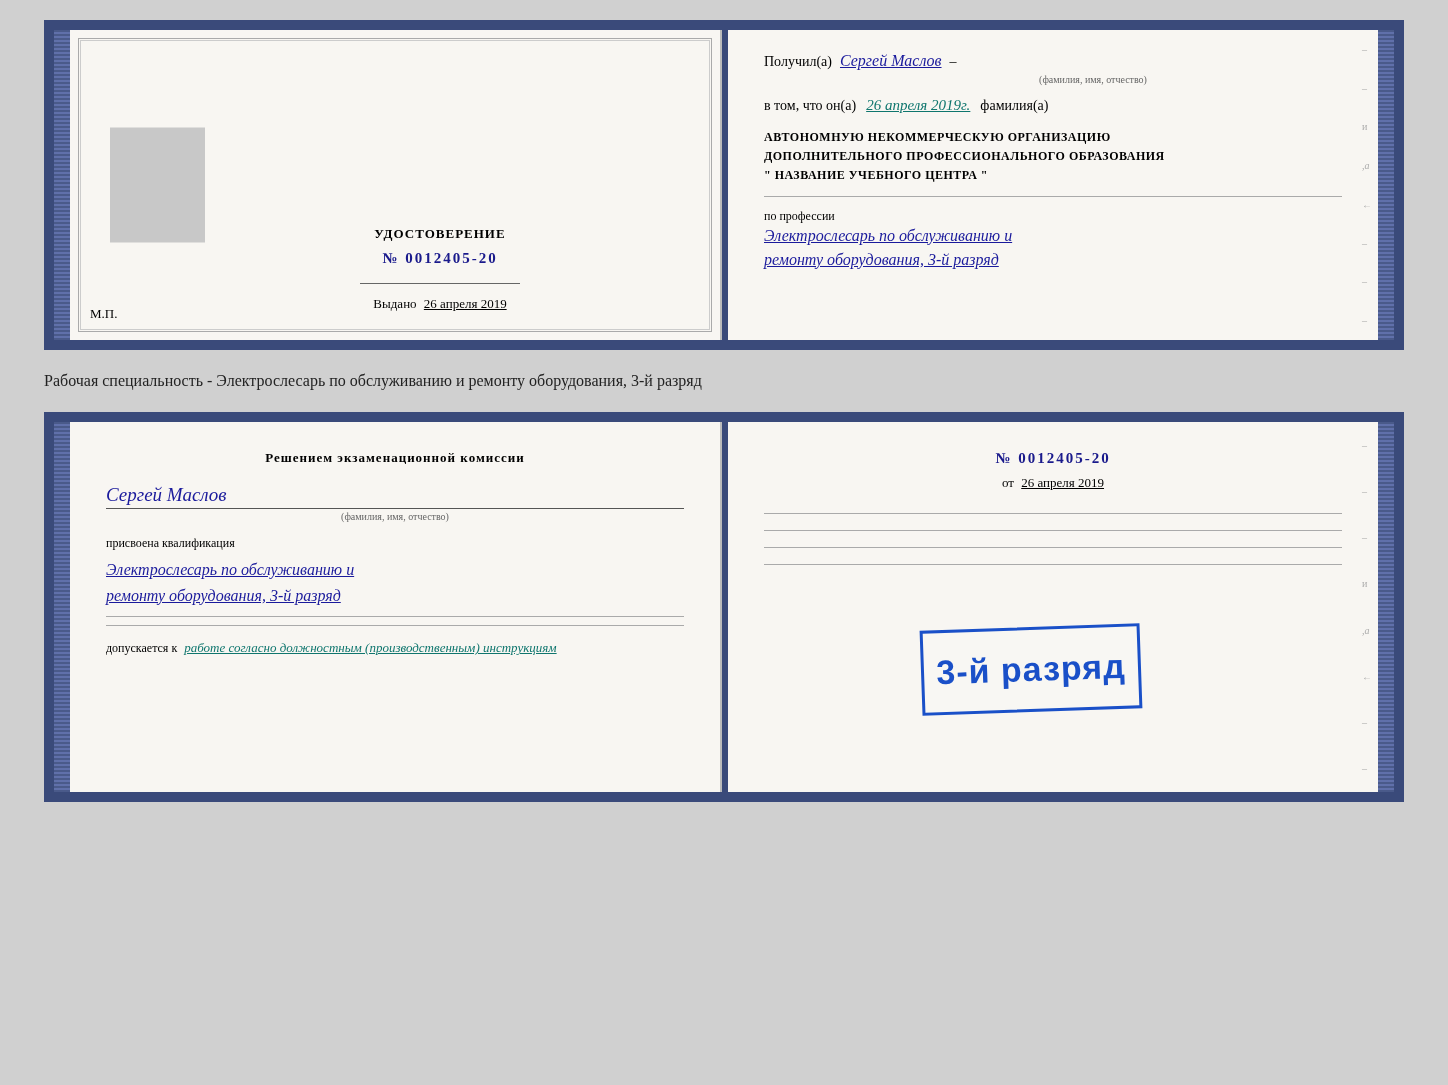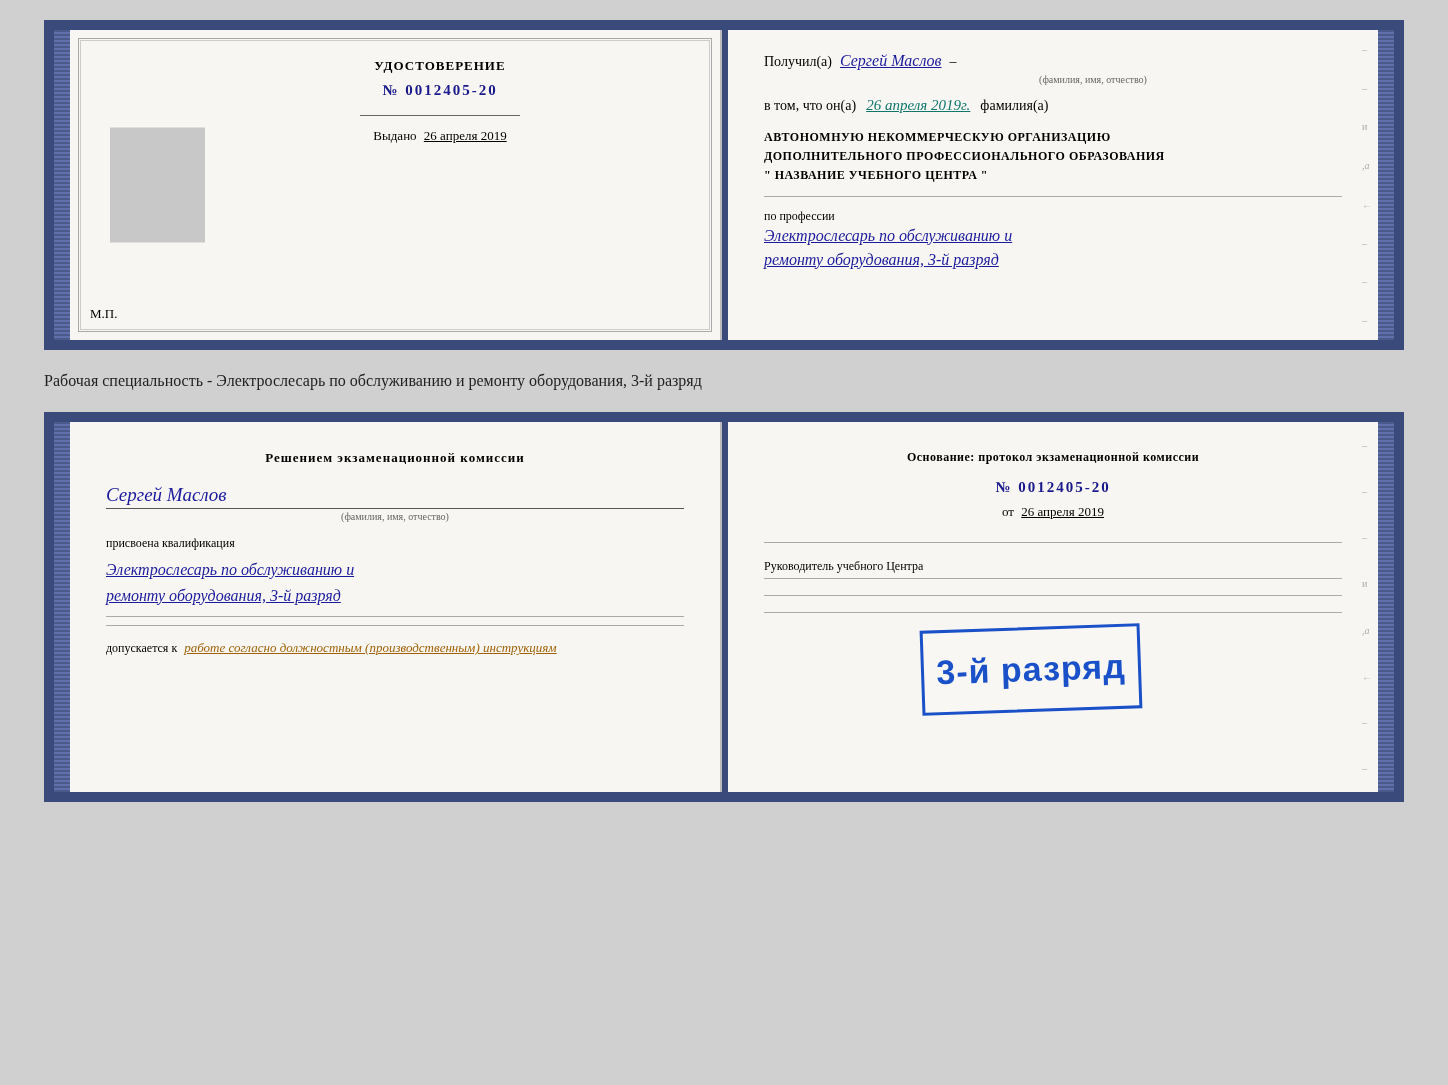--- a/index.html
+++ b/index.html
@@ -40,21 +40,21 @@
     }
   </style>
 </head>
 <body>
 
 <div class="document-container">
   <div style="display:flex; width:100%; border:10px solid #3a4a7a; background:#f8f6f2; position:relative; min-height:330px;">
 
     <div style="width:16px; background:repeating-linear-gradient(to bottom,#4a5a8a 0,#4a5a8a 2px,#6070aa 2px,#6070aa 4px);"></div>
 
-    <div class="cert-left" style="flex:1; padding:28px 36px; display:flex; flex-direction:column; align-items:center; justify-content:flex-start; border-right:2px solid #bbb; position:relative;">
+    <div class="cert-left" style="flex:1; padding:28px 36px; display:flex; flex-direction:column; align-items:center; justify-content:flex-end; border-right:2px solid #bbb; position:relative;">
 
       <div style="position:absolute;left:10px;right:10px;top:10px;bottom:10px;border:1px solid #ccc;pointer-events:none;"></div>
 
       <div style="position:absolute;left:40px;top:50%;transform:translateY(-50%);width:95px;height:115px;background:#c8c8c8;"></div>
 
       <div style="margin-left:90px;text-align:center;">
         <div style="font-size:13px;font-weight:bold;text-transform:uppercase;letter-spacing:1px;margin-bottom:8px;">УДОСТОВЕРЕНИЕ</div>
         <div style="font-size:15px;font-weight:bold;color:#1a1a8c;letter-spacing:2px;margin-bottom:16px;">№ 0012405-20</div>
         <div style="width:160px;border-bottom:1px solid #666;margin:10px auto;"></div>
         <div style="font-size:13px;margin-top:12px;">
@@ -134,40 +134,38 @@
       <div style="font-family:'Comic Sans MS',cursive;color:#1a1a9c;font-size:16px;font-style:italic;line-height:1.6;text-decoration:underline;">
         <div>Электрослесарь по обслуживанию и</div>
         <div>ремонту оборудования, 3-й разряд</div>
       </div>
 
       <div style="border-bottom:1px solid #aaa;margin:8px 0;"></div>
       <div style="border-bottom:1px solid #aaa;margin:8px 0;"></div>
 
       <div style="font-size:12px;margin-top:14px;">
         <span>допускается к</span>
-        <span style="font-family:'Comic Sans MS',cursive;color:#a16207;font-size:13px;font-style:italic;text-decoration:underline;margin-left:4px;">работе согласно должностным (производственным) инструкциям</span>
+        <span style="font-family:'Comic Sans MS',cursive;color:#0f766e;font-size:13px;font-style:italic;text-decoration:underline;margin-left:4px;">работе согласно должностным (производственным) инструкциям</span>
       </div>
     </div>
 
     <div style="width:6px;background:#3a4a7a;"></div>
 
     <div style="flex:1;padding:28px 36px;position:relative;">
 
-      <div style="font-size:12px;font-weight:bold;text-align:center;letter-spacing:0.5px;margin-bottom:14px;">Основание: протокол экзаменационной комиссии</div>
 
       <div style="font-size:15px;font-weight:bold;color:#1a1a8c;letter-spacing:2px;text-align:center;margin-bottom:8px;">№ 0012405-20</div>
 
       <div style="font-size:13px;text-align:center;margin-bottom:22px;">
         <span>от</span>
         <span style="text-decoration:underline;margin-left:4px;">26 апреля 2019</span>
       </div>
 
       <div style="border-bottom:1px solid #aaa;margin:4px 0 16px 0;"></div>
 
-      <div style="font-size:12px;margin-bottom:2px;">Руководитель учебного Центра</div>
       <div style="border-bottom:1px solid #aaa;margin:4px 0 16px 0;"></div>
 
       <div style="border-bottom:1px solid #aaa;margin:8px 0 16px 0;"></div>
       <div style="border-bottom:1px solid #aaa;margin:8px 0 16px 0;"></div>
 
       <div style="position:absolute;bottom:80px;left:50%;transform:translateX(-60%) rotate(-2deg);width:220px;height:85px;border:3px solid #1a50c8;display:flex;align-items:center;justify-content:center;background:rgba(255,255,255,0.1);">
         <span style="font-size:34px;font-weight:bold;color:#1a50c8;letter-spacing:1px;font-family:Arial,sans-serif;">3-й разряд</span>
       </div>
 
       <div style="position:absolute;right:6px;top:0;bottom:0;display:flex;flex-direction:column;justify-content:space-around;">

